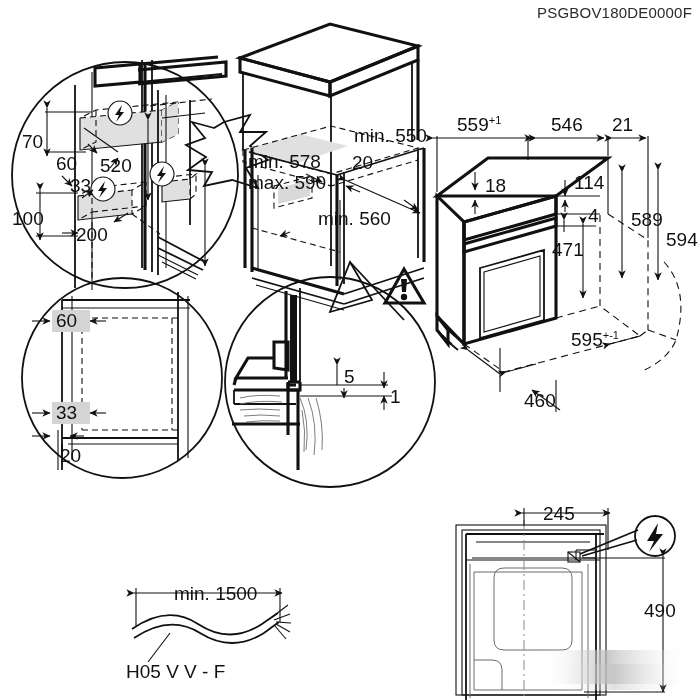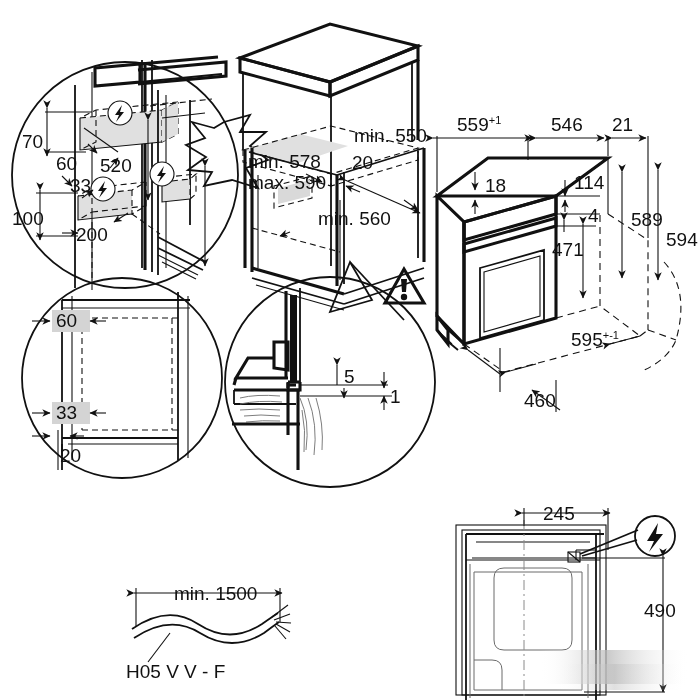--- a/index.html
+++ b/index.html
@@ -25,20 +25,21 @@
   .light{stroke:#6b6b6b;stroke-width:1;fill:none;}
   .wood{stroke:#6e6e6e;stroke-width:.9;fill:none;}
   .blk{fill:#111;stroke:none;}
   .wht{fill:#fff;}
 </style>
 </head>
 <body>
 
 <div id="sheet">
 
+  <div class="code">PSGBOV180DE0000F</div>
 
   <svg width="700" height="700" viewBox="0 0 700 700">
     <defs>
       <marker id="ah" markerWidth="9" markerHeight="9" refX="8" refY="4.5" orient="auto">
         <path d="M0,0.6 L8.5,4.5 L0,8.4 L2.4,4.5 Z" fill="#111"></path>
       </marker>
       <marker id="ahs" markerWidth="8" markerHeight="8" refX="7" refY="4" orient="auto">
         <path d="M0,0.6 L7.5,4 L0,7.4 L2.1,4 Z" fill="#111"></path>
       </marker>
       <linearGradient id="wm" x1="0" y1="0" x2="1" y2="0">

